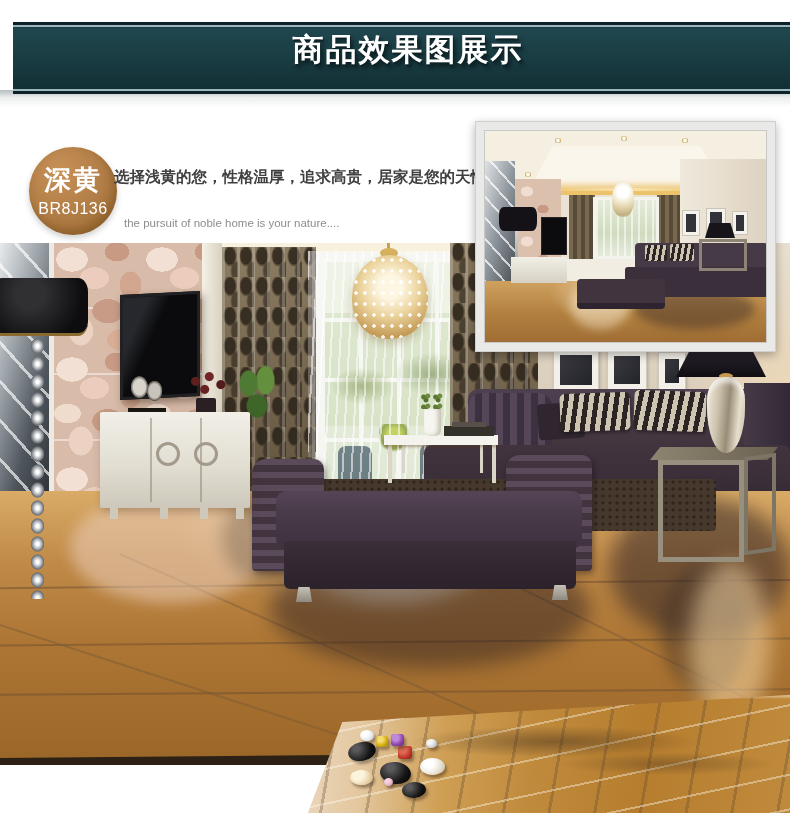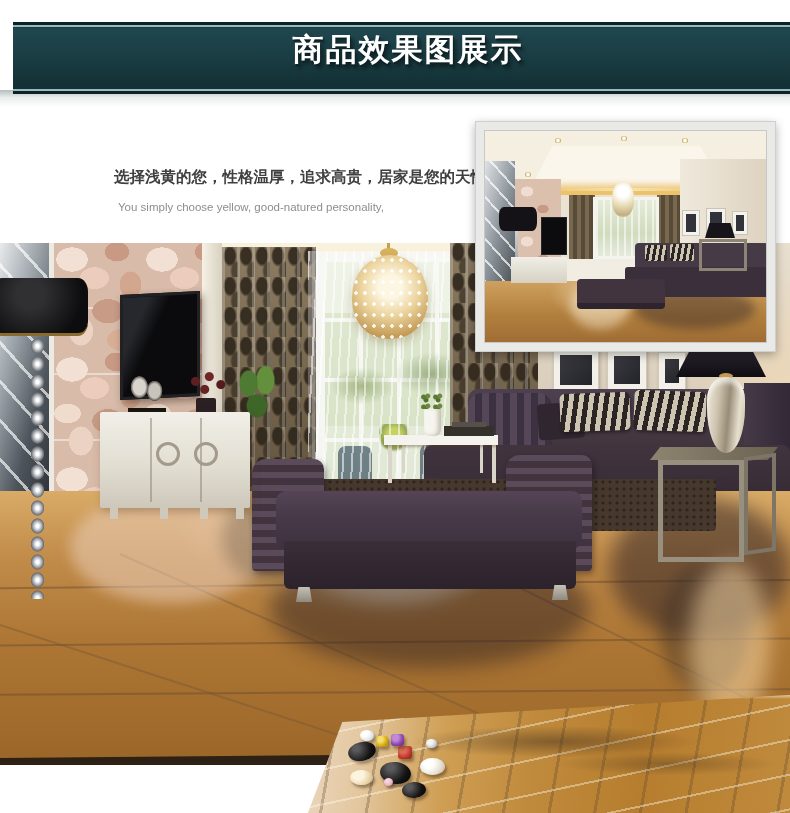--- a/index.html
+++ b/index.html
@@ -240,22 +240,26 @@
 </head>
 <body>
 
 <div id="canvas">
 
   <div class="abs banner">
     <div class="banner-title">商品效果图展示</div>
   </div>
   <div class="abs banner-shadow"></div>
 
+  <div class="abs badge">
+    <div class="badge-name">深黄</div>
+    <div class="badge-code">BR8J136</div>
+  </div>
   <div class="abs headline">选择浅黄的您，性格温厚，追求高贵，居家是您的天性。</div>
-  <div class="abs cap1">You simply choose yellow, good-natured personality,</div>
+  <div class="abs cap2">the pursuit of noble home is your nature....</div>
 
   <div class="abs photo" title="living-room-rendering">
     <div class="abs ph-rightwall"></div>
     <div class="abs ph-ceiling"></div>
     <div class="abs ph-mirror"></div>
     <div class="abs ph-stonewall"></div>
     <div class="abs ph-pillar"></div>
     <div class="abs curtain ph-curtainL"></div>
     <div class="abs ph-window">
       <div class="abs ph-chairL"></div>

